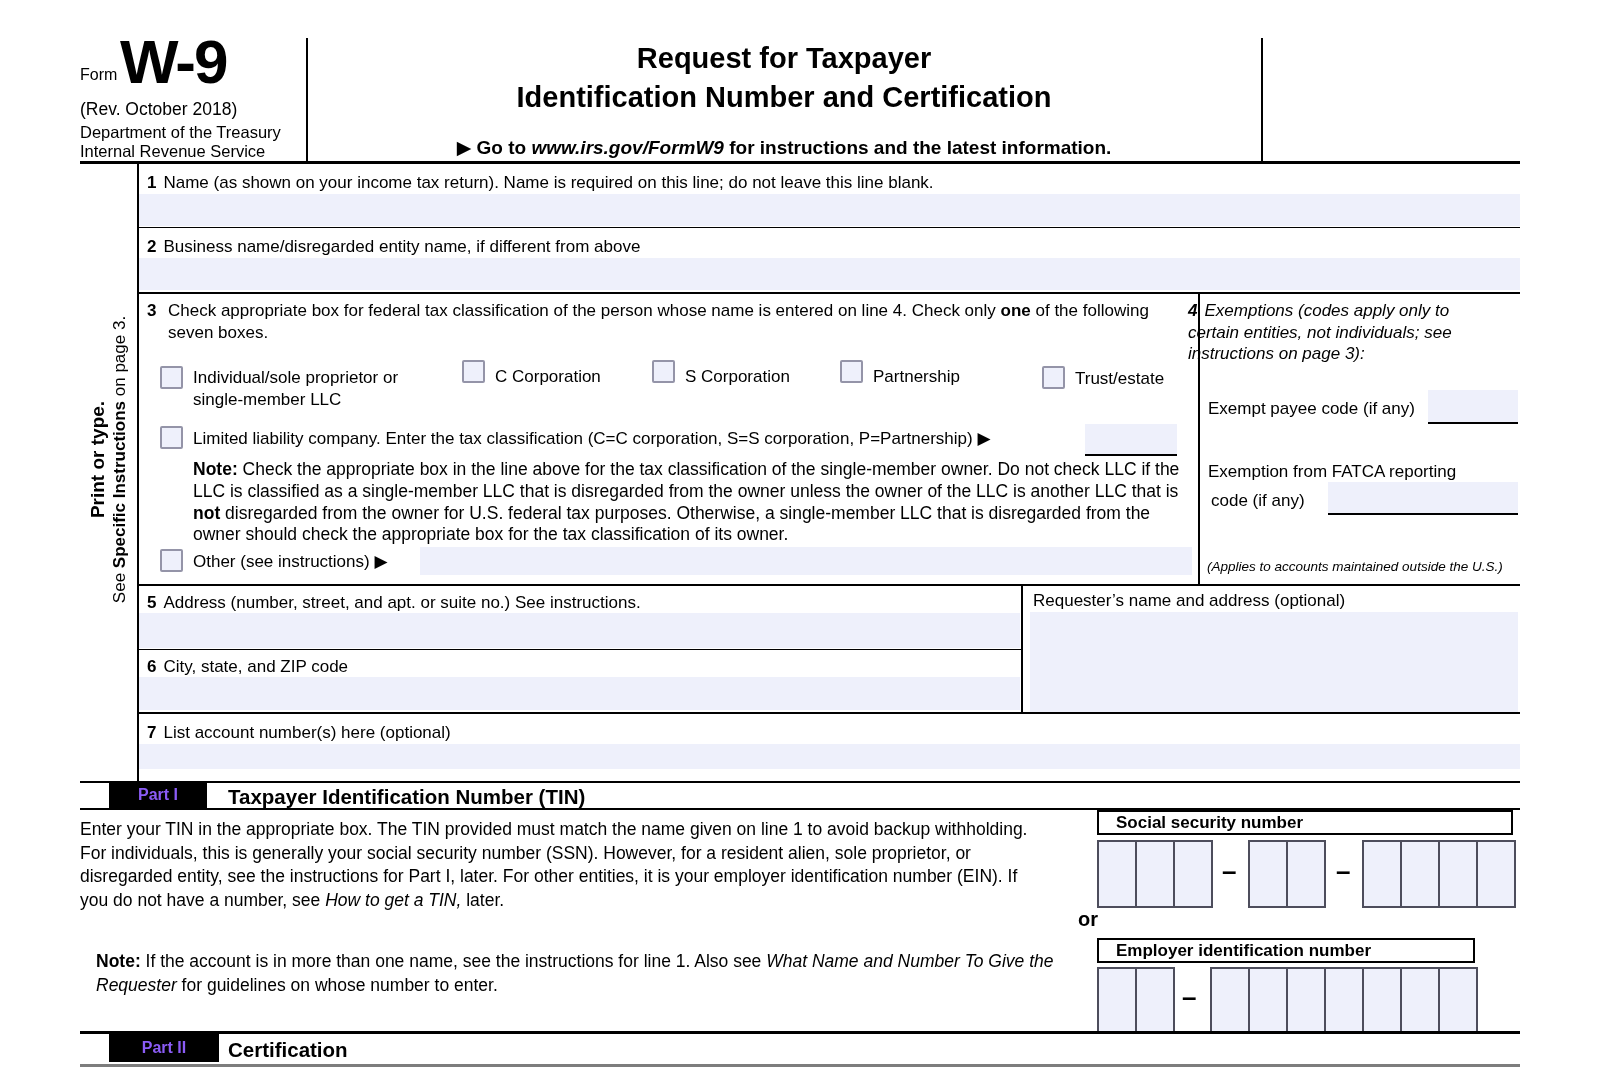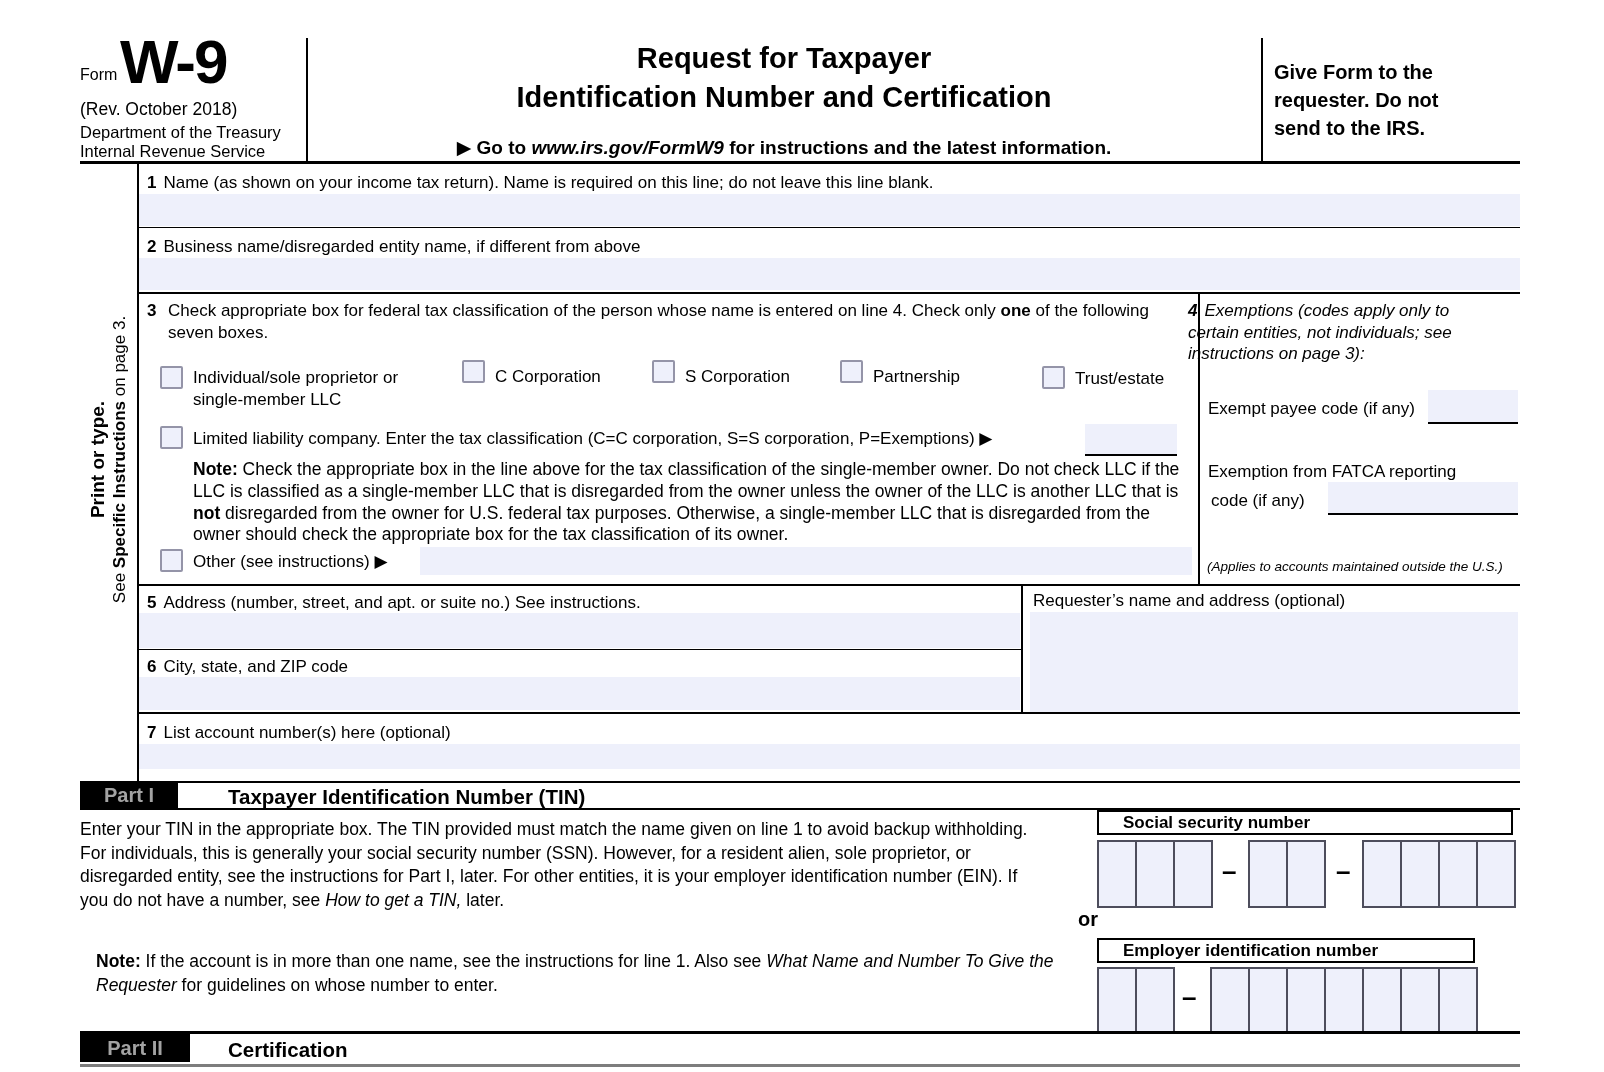--- a/index.html
+++ b/index.html
@@ -13,25 +13,25 @@
   .lbl{position:absolute;font-size:17px;line-height:21px;white-space:nowrap;}
   .wrap{white-space:normal;}
   .num{font-weight:bold;margin-right:7px;}
   .b{font-weight:bold;}
   .it{font-style:italic;}
   .cb{position:absolute;width:19px;height:19px;background:#eef0fb;border:2px solid #9494a8;border-radius:2px;}
   .cblbl{position:absolute;font-size:17px;line-height:22px;}
   .entrybox{position:absolute;background:#eef0fb;border-bottom:2px solid #000;}
   .note{position:absolute;font-size:17.5px;line-height:21.8px;}
   .body-text{position:absolute;font-size:17.5px;line-height:23.5px;}
-  .partbox{position:absolute;background:#000;color:#a3a3a3;font-weight:bold;font-size:20px;
-           display:flex;align-items:center;justify-content:center;}
+  .partbox{position:absolute;background:#000;color:#8b5cf6;font-weight:bold;font-size:16px;
+           display:flex;align-items:center;justify-content:center;margin-left:29px;}
   .parttitle{position:absolute;font-size:20.5px;font-weight:bold;}
   .tinlabelbox{position:absolute;border:2px solid #000;background:#fff;font-size:17px;font-weight:bold;
-               display:flex;align-items:center;padding-left:24px;box-sizing:border-box;}
+               display:flex;align-items:center;padding-left:17px;box-sizing:border-box;}
   .cells{position:absolute;display:flex;}
   .cell{width:36px;height:100%;background:#eef0fb;border:2px solid #4d4d5c;margin-left:-2px;}
   .cell:first-child{margin-left:0;}
   .dash{position:absolute;font-size:26px;font-weight:bold;}
   .vertical{position:absolute;transform:rotate(-90deg);text-align:center;}
   .hdr-small{position:absolute;font-size:16.5px;line-height:20px;}
   .title{position:absolute;font-weight:bold;font-size:29px;text-align:center;white-space:nowrap;}
   .arrow{font-weight:bold;}
 </style>
 </head>
@@ -49,21 +49,20 @@
 
   <div class="title" style="left:784px;top:42px;transform:translateX(-50%);">Request for Taxpayer</div>
   <div class="title" style="left:784px;top:81px;transform:translateX(-50%);">Identification Number and Certification</div>
   <div class="abs" style="left:784px;top:136px;transform:translateX(-50%);font-size:19px;font-weight:bold;white-space:nowrap;">
     <span class="arrow">▶</span>
     <span>Go to </span><span class="it">www.irs.gov/FormW9</span><span> for instructions and the latest information.</span>
   </div>
 
   <div class="vline" style="left:1261px;top:38px;width:2px;height:124px;"></div>
 
-  <div class="abs wrap" style="left:1274px;top:58px;width:202px;font-size:20px;font-weight:bold;line-height:28px;">Give Form to the requester. Do not send to the IRS.</div>
 
   <div class="hline" style="left:80px;top:161px;width:1440px;height:3px;"></div>
 
   <div class="vertical" style="left:-72px;top:437px;width:360px;">
     <div class="b" style="font-size:19px;line-height:23px;">Print or type.</div>
     <div style="font-size:17px;line-height:22px;">
       <span>See </span><span class="b">Specific Instructions</span><span> on page 3.</span>
     </div>
   </div>
 
@@ -96,21 +95,21 @@
   <div class="cblbl" style="left:685px;top:366px;">S Corporation</div>
 
   <div class="cb" style="left:840px;top:360px;"></div>
   <div class="cblbl" style="left:873px;top:366px;">Partnership</div>
 
   <div class="cb" style="left:1042px;top:366px;"></div>
   <div class="cblbl" style="left:1075px;top:368px;">Trust/estate</div>
 
   <div class="cb" style="left:160px;top:426px;"></div>
   <div class="cblbl" style="left:193px;top:428px;white-space:nowrap;">
-    <span>Limited liability company. Enter the tax classification (C=C corporation, S=S corporation, P=Exemptions) </span><span class="arrow">▶</span>
+    <span>Limited liability company. Enter the tax classification (C=C corporation, S=S corporation, P=Partnership) </span><span class="arrow">▶</span>
   </div>
   <div class="entrybox" style="left:1085px;top:424px;width:92px;height:30px;"></div>
 
   <div class="note wrap" style="left:193px;top:459px;width:990px;">
     <span class="b">Note:</span><span> Check the appropriate box in the line above for the tax classification of the single-member owner.  Do not check LLC if the LLC is classified as a single-member LLC that is disregarded from the owner unless the owner of the LLC is another LLC that is </span><span class="b">not</span><span> disregarded from the owner for U.S. federal tax purposes. Otherwise, a single-member LLC that is disregarded from the owner should check the appropriate box for the tax classification of its owner.</span>
   </div>
 
   <div class="cb" style="left:160px;top:549px;"></div>
   <div class="cblbl" style="left:193px;top:551px;white-space:nowrap;">
     <span>Other (see instructions) </span><span class="arrow">▶</span>

